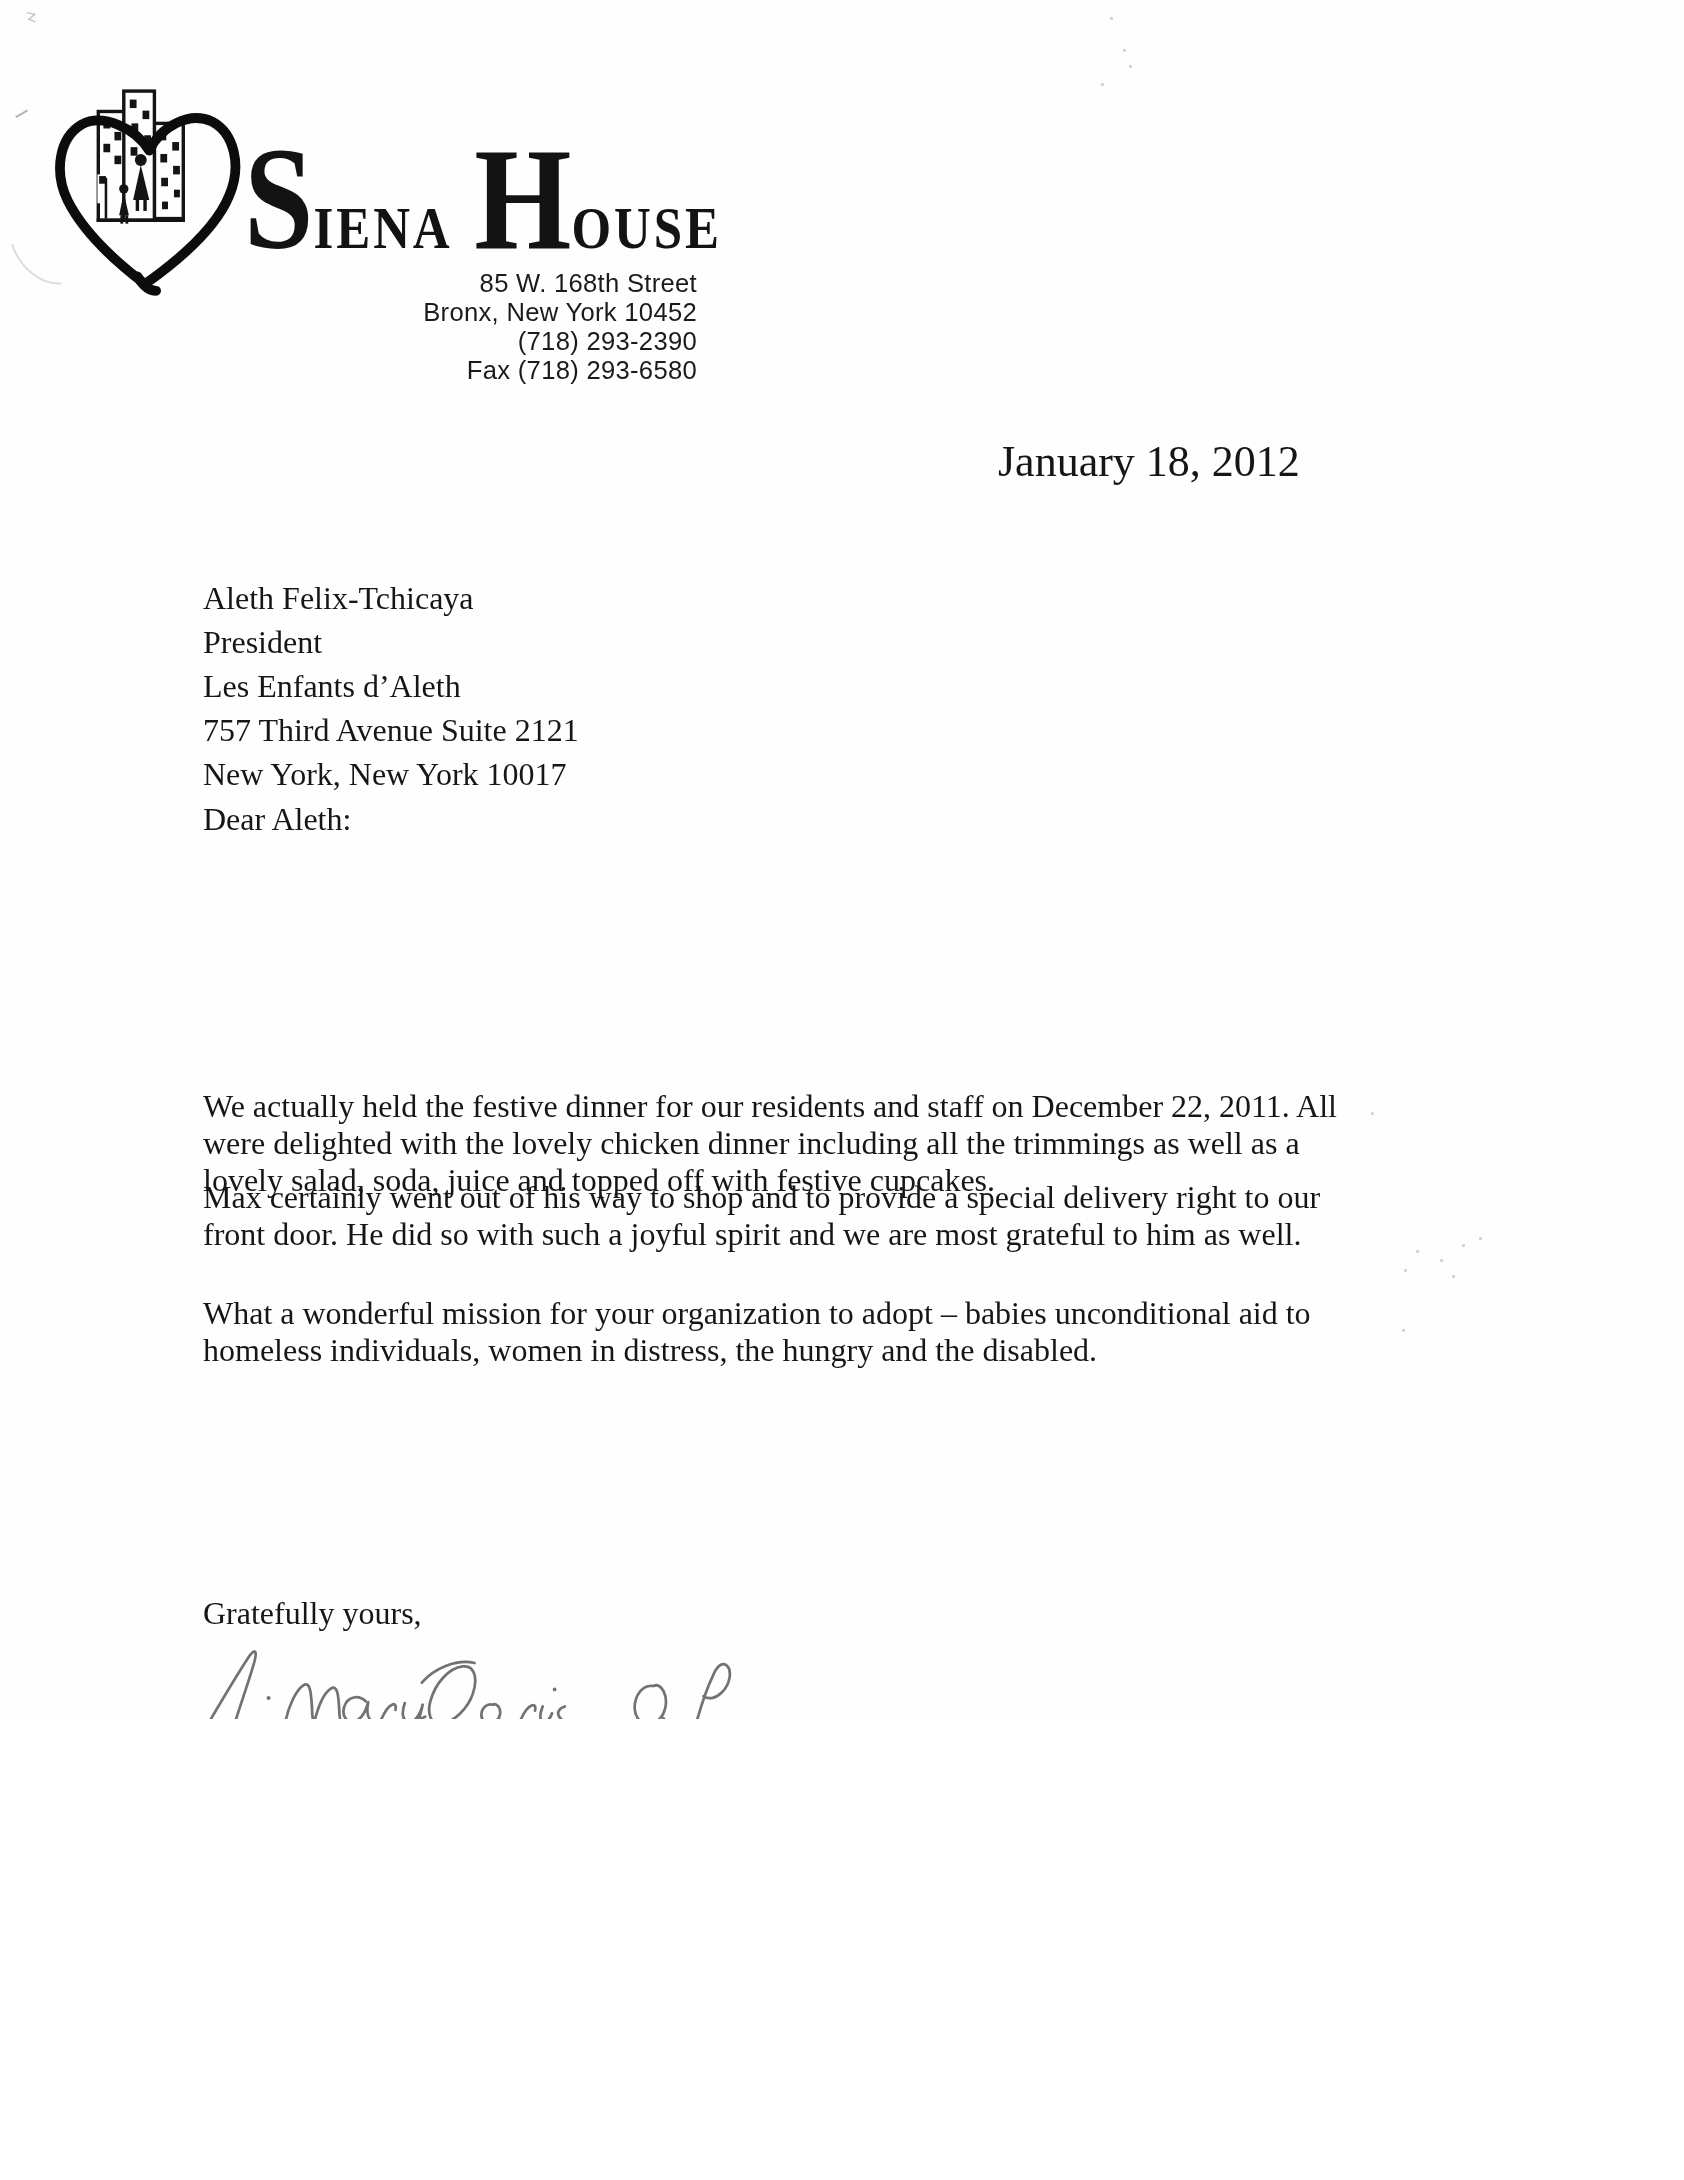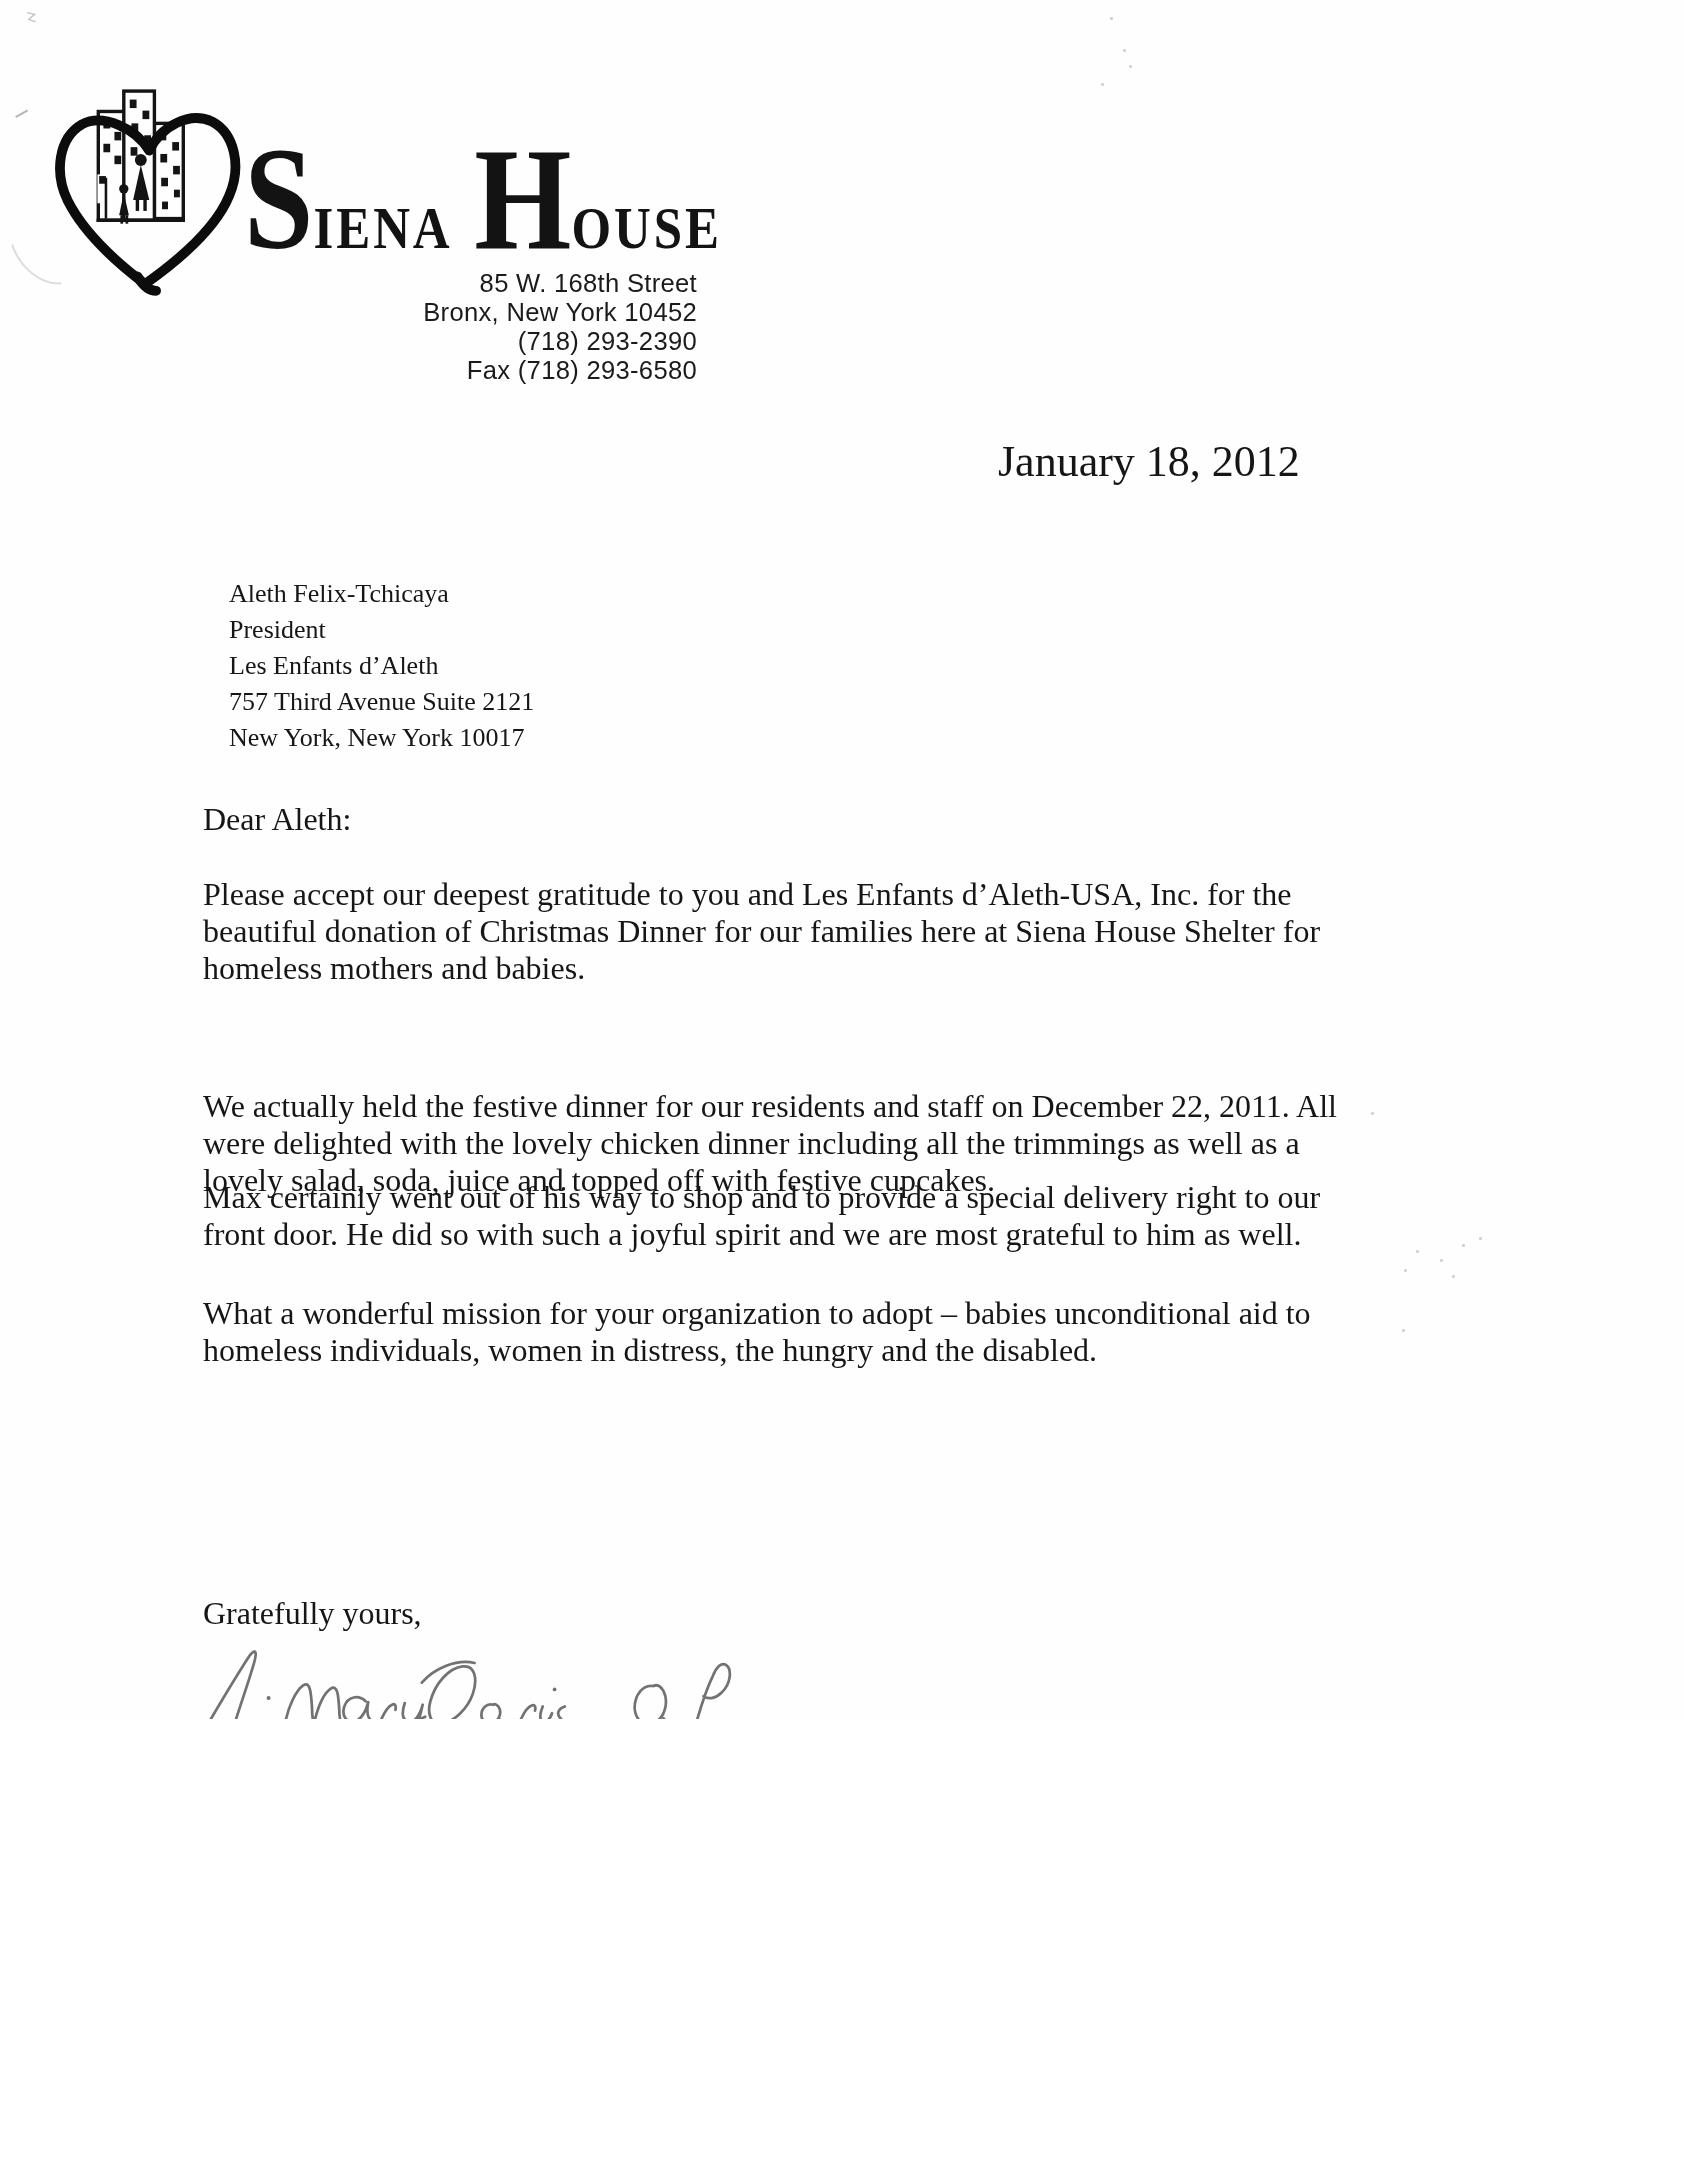--- a/index.html
+++ b/index.html
@@ -19,21 +19,21 @@
   .wm-big{font-size:147px;}
   .wm-small{font-size:60px;letter-spacing:3.4px;}
   .wm-word2{margin-left:22px;}
   .lh-address{
     position:absolute;left:356px;top:269px;width:341px;text-align:right;
     font-family:"Liberation Sans", sans-serif;font-size:25.6px;line-height:29px;
     color:#1b1b1b;letter-spacing:0.3px;
   }
   
   .dateline{position:absolute;left:998px;top:443px;font-size:44px;line-height:37px;}
-  .recipient{position:absolute;left:203px;top:576px;font-size:26px;line-height:36px;margin-left:26px;}
+  .recipient{position:absolute;left:203px;top:576px;font-size:32px;line-height:44px;}
   .salutation{position:absolute;left:203px;top:801px;font-size:32px;line-height:37px;}
   .para{position:absolute;left:203px;width:1329px;font-size:32px;line-height:37px;}
   .p1{top:876px;} .p2{top:1088px;} .p3{top:1179px;} .p4{top:1295px;} .p5{top:1407px;}
   .closing{position:absolute;left:203px;top:1595px;font-size:32px;line-height:37px;}
   .signature-svg{position:absolute;left:192px;top:1640px;width:549px;height:115px;}
   .signer-name{position:absolute;left:204px;top:1743px;font-size:39px;line-height:37px;}
   .signer-title{position:absolute;left:204px;top:1782px;font-size:32px;line-height:37px;}
   
   .artifact{position:absolute;pointer-events:none;}
   .speck{position:absolute;width:2.6px;height:2.6px;border-radius:50%;background:#a9a9a9;opacity:.55;}
@@ -109,23 +109,20 @@
   <div class="dateline">January 18, 2012</div>
 
   <div class="recipient pre">Aleth Felix-Tchicaya
 President
 Les Enfants d’Aleth
 757 Third Avenue Suite 2121
 New York, New York 10017</div>
 
   <div class="salutation">Dear Aleth:</div>
 
-  <div class="para p1 pre">Please accept our deepest gratitude to you and Les Enfants d’Aleth-USA, Inc. for the
-beautiful donation of Christmas Dinner for our families here at Siena House Shelter for
-homeless mothers and babies.</div>
   <div class="para p2 pre">We actually held the festive dinner for our residents and staff on December 22, 2011. All
 were delighted with the lovely chicken dinner including all the trimmings as well as a
 lovely salad, soda, juice and topped off with festive cupcakes.</div>
   <div class="para p3 pre">Max certainly went out of his way to shop and to provide a special delivery right to our
 front door. He did so with such a joyful spirit and we are most grateful to him as well.</div>
   <div class="para p4 pre">What a wonderful mission for your organization to adopt – babies unconditional aid to
 homeless individuals, women in distress, the hungry and the disabled.</div>
 
   <div class="closing">Gratefully yours,</div>
 

